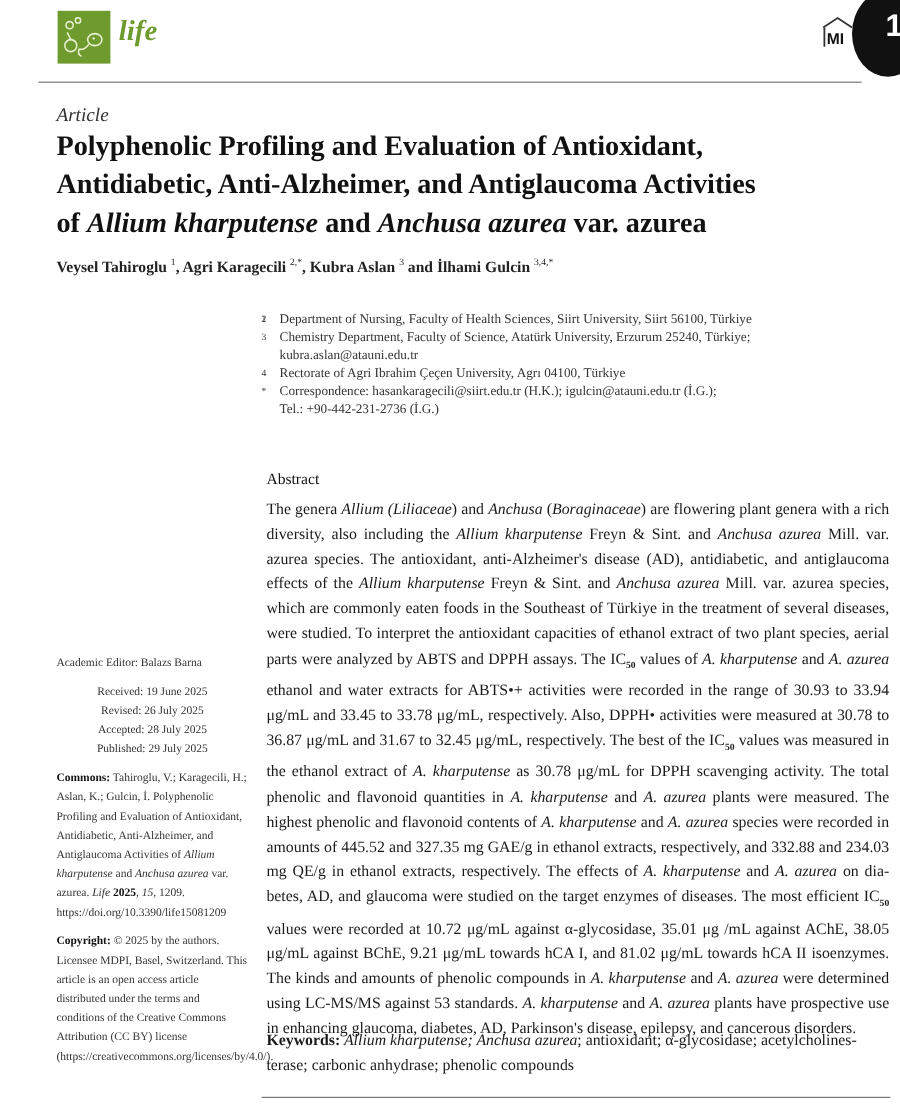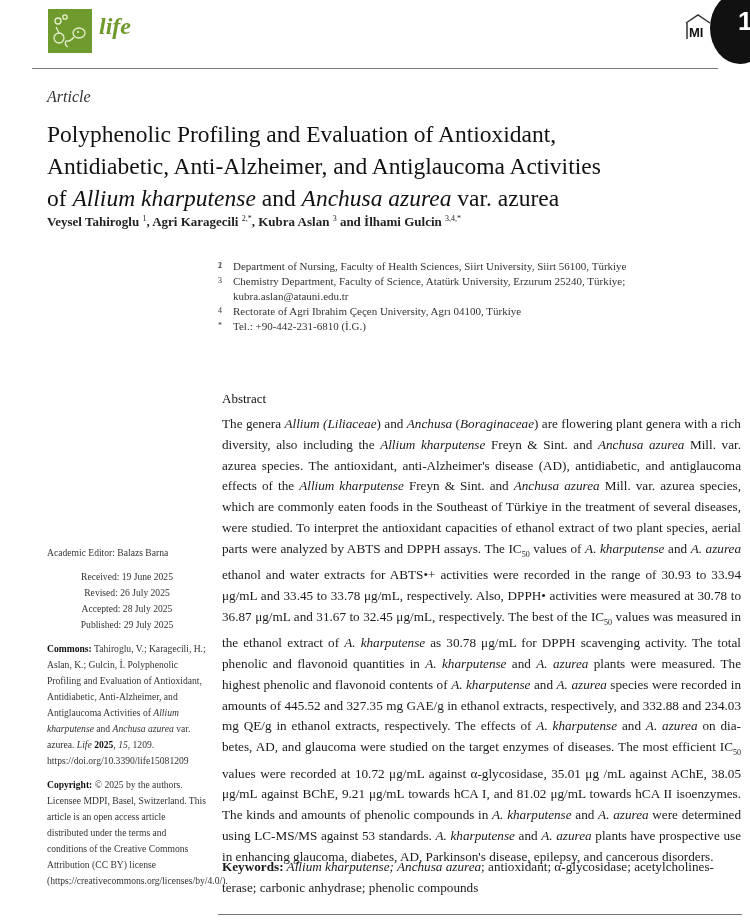--- a/index.html
+++ b/index.html
@@ -8,40 +8,40 @@
   .header { position: absolute; left: 0; top: 0; width: 750px; height: 80px; }
   .logo-box { position: absolute; left: 48px; top: 9px; width: 44px; height: 44px; background: #6e9a2e; }
   .logo-box svg { width: 44px; height: 44px; display: block; }
   .journal-name { position: absolute; left: 99px; top: 13px; font-family: "Liberation Serif", serif; font-style: italic; font-weight: bold; font-size: 24px; color: #6e9a2e; }
   .mdpi-logo { position: absolute; left: 684px; top: 13px; width: 30px; height: 28px; }
   .page-circle { position: absolute; left: 710px; top: -8px; width: 60px; height: 72px; border-radius: 50%; background: #111; color: #fff; }
   .page-circle span { position: absolute; left: 28px; top: 14px; font-family: "Liberation Sans", sans-serif; font-weight: bold; font-size: 26px; }
   .header-rule { position: absolute; left: 32px; top: 68px; width: 686px; height: 1px; background: #777; }
 
   .article-type { position: absolute; left: 47px; top: 88px; font-style: italic; font-size: 16px; color: #333; }
-  .title { position: absolute; left: 47px; top: 118px; width: 680px; font-weight: normal; font-size: 23.5px; line-height: 32px; color: #111; margin: 0; }
+  .title { position: absolute; left: 47px; top: 106px; width: 680px; font-weight: bold; font-size: 23.5px; line-height: 32px; color: #111; margin: 0; }
   .authors { position: absolute; left: 47px; top: 214px; font-weight: bold; font-size: 13px; color: #222; }
   .authors sup { font-size: 8px; font-weight: normal; }
 
   .affils { position: absolute; left: 218px; top: 259px; width: 520px; font-size: 11px; line-height: 15px; color: #333; }
   .affil { position: relative; padding-left: 15px; }
   .affil .mk { position: absolute; left: 0; top: -1px; font-size: 8px; }
 
   .sidebar { position: absolute; left: 47px; top: 545px; width: 160px; font-size: 9.6px; line-height: 16px; color: #333; }
   .sidebar p { margin: 0 0 8px 0; }
   .sidebar .dates p { margin: 0; }
   .sidebar .dates { margin-bottom: 8px; text-align: center; }
   .sidebar b { color: #111; }
 
   .abstract-head { position: absolute; left: 222px; top: 391px; font-weight: normal; font-size: 13px; color: #111; }
   .abstract { position: absolute; left: 222px; top: 414px; width: 519px; font-size: 13.2px; line-height: 20.8px; text-align: justify; color: #1a1a1a; margin: 0; hyphens: manual; }
   .keywords { position: absolute; left: 222px; top: 857px; width: 519px; font-size: 13.2px; line-height: 20.8px; color: #1a1a1a; margin: 0; }
   .bottom-rule { position: absolute; left: 218px; top: 914px; width: 524px; height: 1px; background: #777; }
   i { font-style: italic; }
-  sub { font-size: 8px; }
+  sub { font-size: 8px; font-weight: bold; }
 </style>
 </head>
 <body>
 
 <div class="header">
   <div class="logo-box">
     <svg viewBox="0 0 44 44">
       <circle cx="10" cy="12" r="3" fill="none" stroke="#e8f0d0" stroke-width="1.3"></circle>
       <circle cx="17" cy="8" r="2.2" fill="none" stroke="#e8f0d0" stroke-width="1.3"></circle>
       <circle cx="11" cy="29" r="5" fill="none" stroke="#e8f0d0" stroke-width="1.3"></circle>
@@ -88,21 +88,22 @@
     <span class="mk">3</span>
     <div>Chemistry Department, Faculty of Science, Atatürk University, Erzurum 25240, Türkiye;</div>
     <div>kubra.aslan@atauni.edu.tr</div>
   </div>
   <div class="affil">
     <span class="mk">4</span>
     <div>Rectorate of Agri Ibrahim Çeçen University, Agrı 04100, Türkiye</div>
   </div>
   <div class="affil">
     <span class="mk">*</span>
-    <div>Tel.: +90-442-231-6810 (İ.G.)</div>
+    <div>Correspondence: hasankaragecili@siirt.edu.tr (H.K.); igulcin@atauni.edu.tr (İ.G.);</div>
+    <div>Tel.: +90-442-231-2736 (İ.G.)</div>
   </div>
 </div>
 
 <div class="sidebar">
   <p>Academic Editor: Balazs Barna</p>
   <div class="dates">
     <p>Received: 19 June 2025</p>
     <p>Revised: 26 July 2025</p>
     <p>Accepted: 28 July 2025</p>
     <p>Published: 29 July 2025</p>

